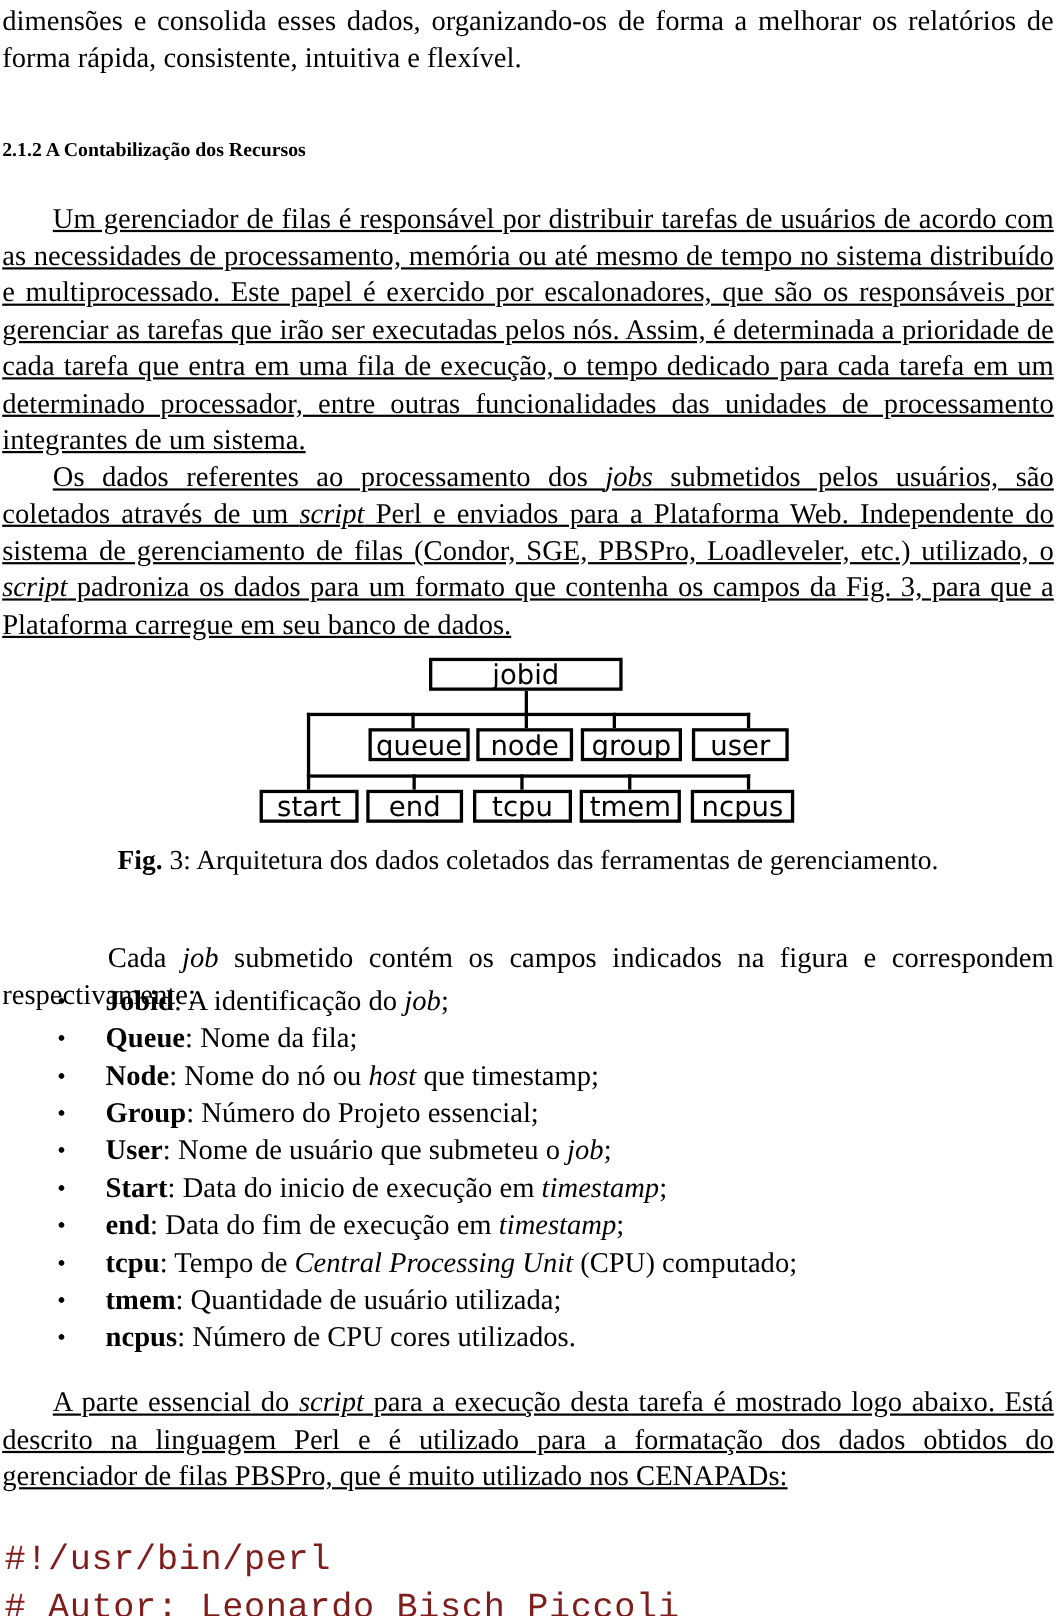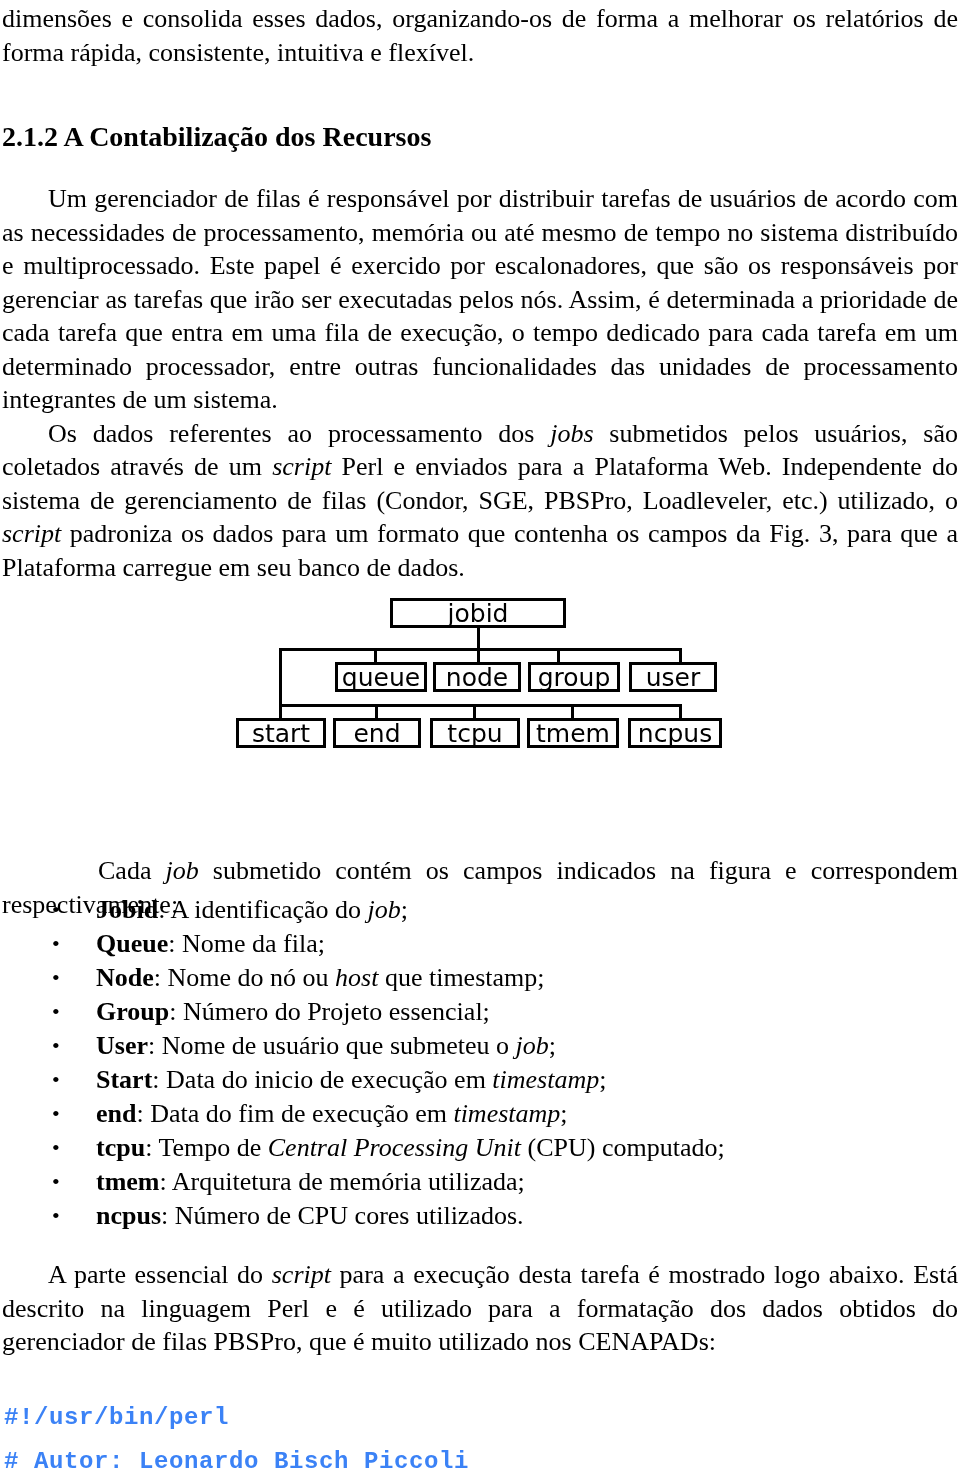--- a/index.html
+++ b/index.html
@@ -23,29 +23,29 @@
   }
 
   
   .para {
     font-size: 26px;
     line-height: 33.5px;
     text-align: justify;
     text-justify: inter-word;
     margin: 0;
   }
-  .indent { text-indent: 46px; }
+  .indent { text-indent: 46px; text-decoration: underline; }
   .indent-lg { text-indent: 96px; }
 
   i.it { font-style: italic; }
   b.bd { font-weight: bold; }
 
   
   .heading {
-    font-size: 28px;
+    font-size: 18px;
     font-weight: bold;
     line-height: 33px;
     margin: 0;
   }
 
   
   #intro-para      { position: absolute; left: 2px;  top: 2px;    width: 956px; }
   #section-heading { position: absolute; left: 2px;  top: 120px;  width: 956px; }
   #body-para-1     { position: absolute; left: 2px;  top: 182px;  width: 956px; }
   #figure-block    { position: absolute; left: 0px;  top: 588px;  width: 960px; }
@@ -69,26 +69,25 @@
     position: absolute;
     left: 52px;
     top: 0;
     font-size: 22px;
     line-height: 34px;
   }
 
   
   .code-line {
     font-family: "Liberation Mono", "DejaVu Sans Mono", monospace;
-    font-size: 24px;
+    font-size: 32px;
     line-height: 44px;
     letter-spacing: 0.6px;
     white-space: pre;
-    color: #3b82f6;
-    font-weight: bold;
+    color: #7f1d1d;
   }
 
   
   .diagram {
     position: relative;
     width: 960px;
     height: 172px;
   }
   .dbox {
     position: absolute;
@@ -161,33 +160,34 @@
       <div class="vline" style="left:679px; top:116px; height:14px;"></div>
 
       <div class="dbox" style="left:236px; top:130px; width:90px; height:30px;">start</div>
       <div class="dbox" style="left:333px; top:130px; width:88px; height:30px;">end</div>
       <div class="dbox" style="left:430px; top:130px; width:90px; height:30px;">tcpu</div>
       <div class="dbox" style="left:527px; top:130px; width:92px; height:30px;">tmem</div>
       <div class="dbox" style="left:628px; top:130px; width:94px; height:30px;">ncpus</div>
     </div>
   </div>
 
+  <div id="figure-caption"><b class="bd">Fig.</b><span> 3: Arquitetura dos dados coletados das ferramentas de gerenciamento.</span></div>
 
   <p id="body-para-2" class="para indent-lg"><span>Cada </span><i class="it">job</i><span> submetido contém os campos indicados na figura e correspondem respectivamente:</span></p>
 
   <ul id="field-list" class="blist">
       <li><span class="bullet">•</span><b class="bd">Jobid</b><span>: </span><span>A identificação do </span><i class="it">job</i><span>;</span></li>
       <li><span class="bullet">•</span><b class="bd">Queue</b><span>: </span><span>Nome da fila;</span></li>
       <li><span class="bullet">•</span><b class="bd">Node</b><span>: </span><span>Nome do nó ou </span><i class="it">host</i><span> que timestamp;</span></li>
       <li><span class="bullet">•</span><b class="bd">Group</b><span>: </span><span>Número do Projeto essencial;</span></li>
       <li><span class="bullet">•</span><b class="bd">User</b><span>: </span><span>Nome de usuário que submeteu o </span><i class="it">job</i><span>;</span></li>
       <li><span class="bullet">•</span><b class="bd">Start</b><span>: </span><span>Data do inicio de execução em </span><i class="it">timestamp</i><span>;</span></li>
       <li><span class="bullet">•</span><b class="bd">end</b><span>: </span><span>Data do fim de execução em </span><i class="it">timestamp</i><span>;</span></li>
       <li><span class="bullet">•</span><b class="bd">tcpu</b><span>: </span><span>Tempo de </span><i class="it">Central Processing Unit</i><span> (CPU) computado;</span></li>
-      <li><span class="bullet">•</span><b class="bd">tmem</b><span>: </span><span>Arquitetura de memória utilizada;</span></li>
+      <li><span class="bullet">•</span><b class="bd">tmem</b><span>: </span><span>Quantidade de usuário utilizada;</span></li>
       <li><span class="bullet">•</span><b class="bd">ncpus</b><span>: </span><span>Número de CPU cores utilizados.</span></li>
     </ul>
 
   <p id="body-para-3" class="para indent"><span>A parte essencial do </span><i class="it">script</i><span> para a execução desta tarefa é mostrado logo abaixo. Está descrito na linguagem Perl e é utilizado para a formatação dos dados obtidos do gerenciador de filas PBSPro, que é muito utilizado nos CENAPADs:</span></p>
 
   <div id="code-block">
       <div class="code-line">#!/usr/bin/perl</div>
       <div class="code-line"># Autor: Leonardo Bisch Piccoli</div>
     </div>
 

